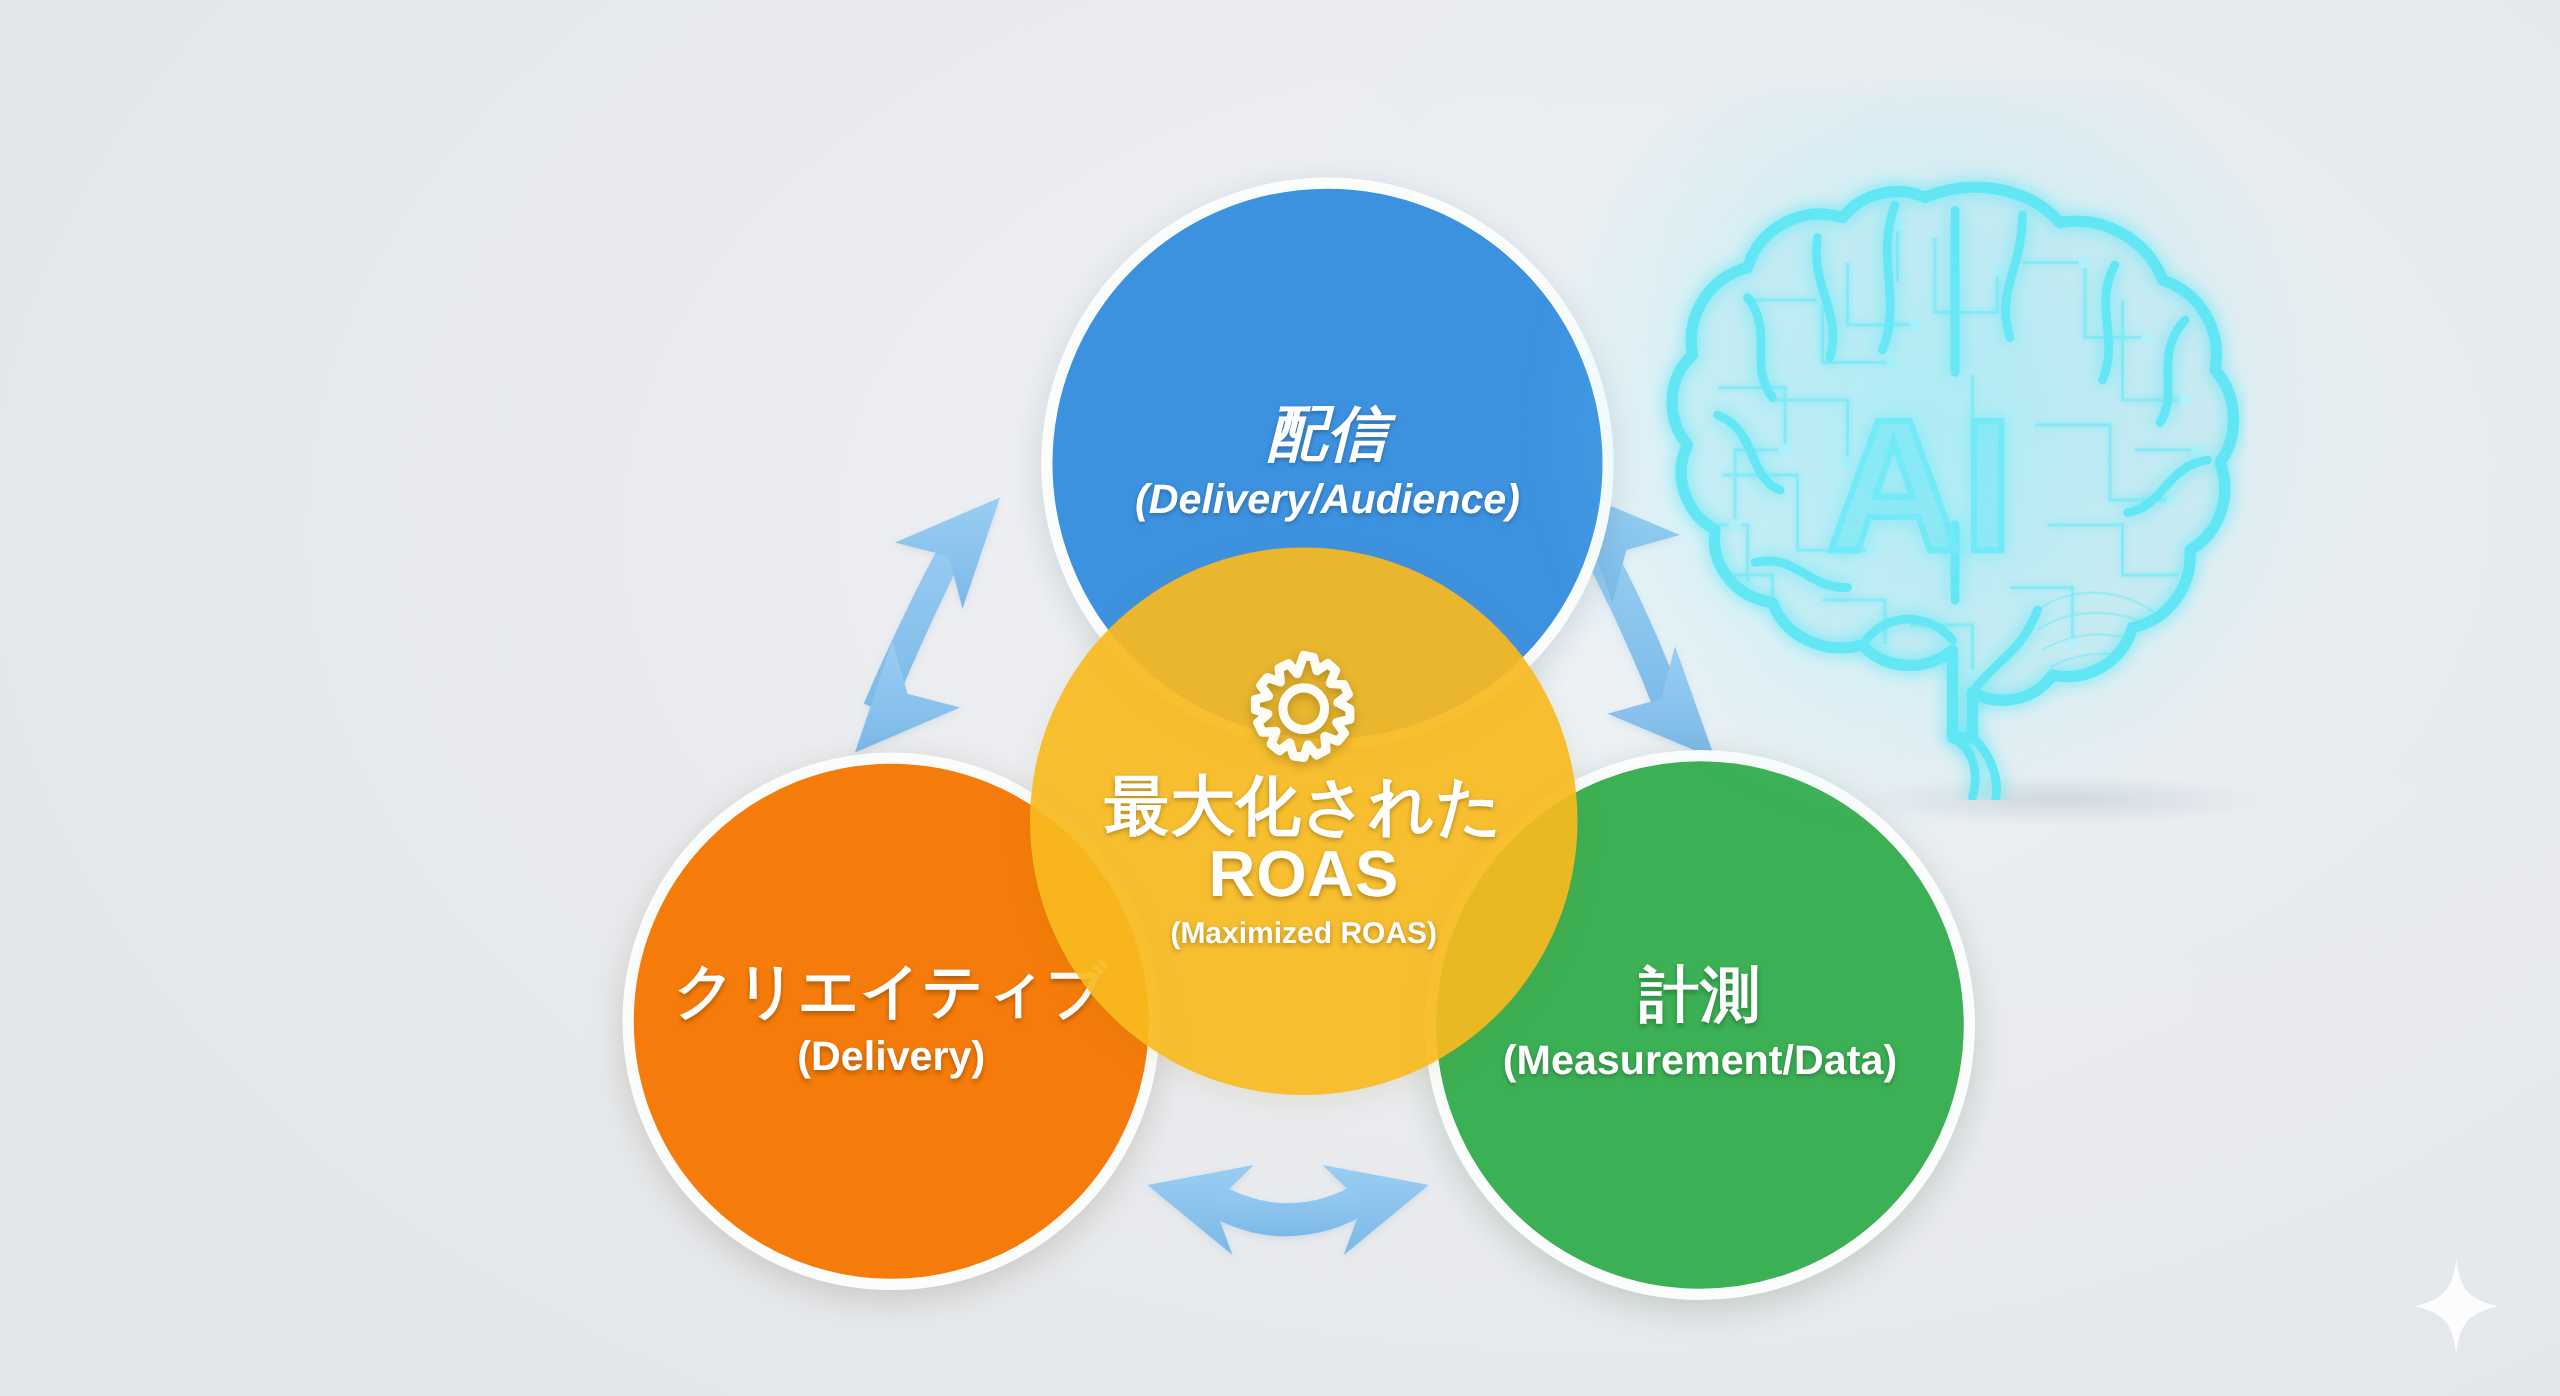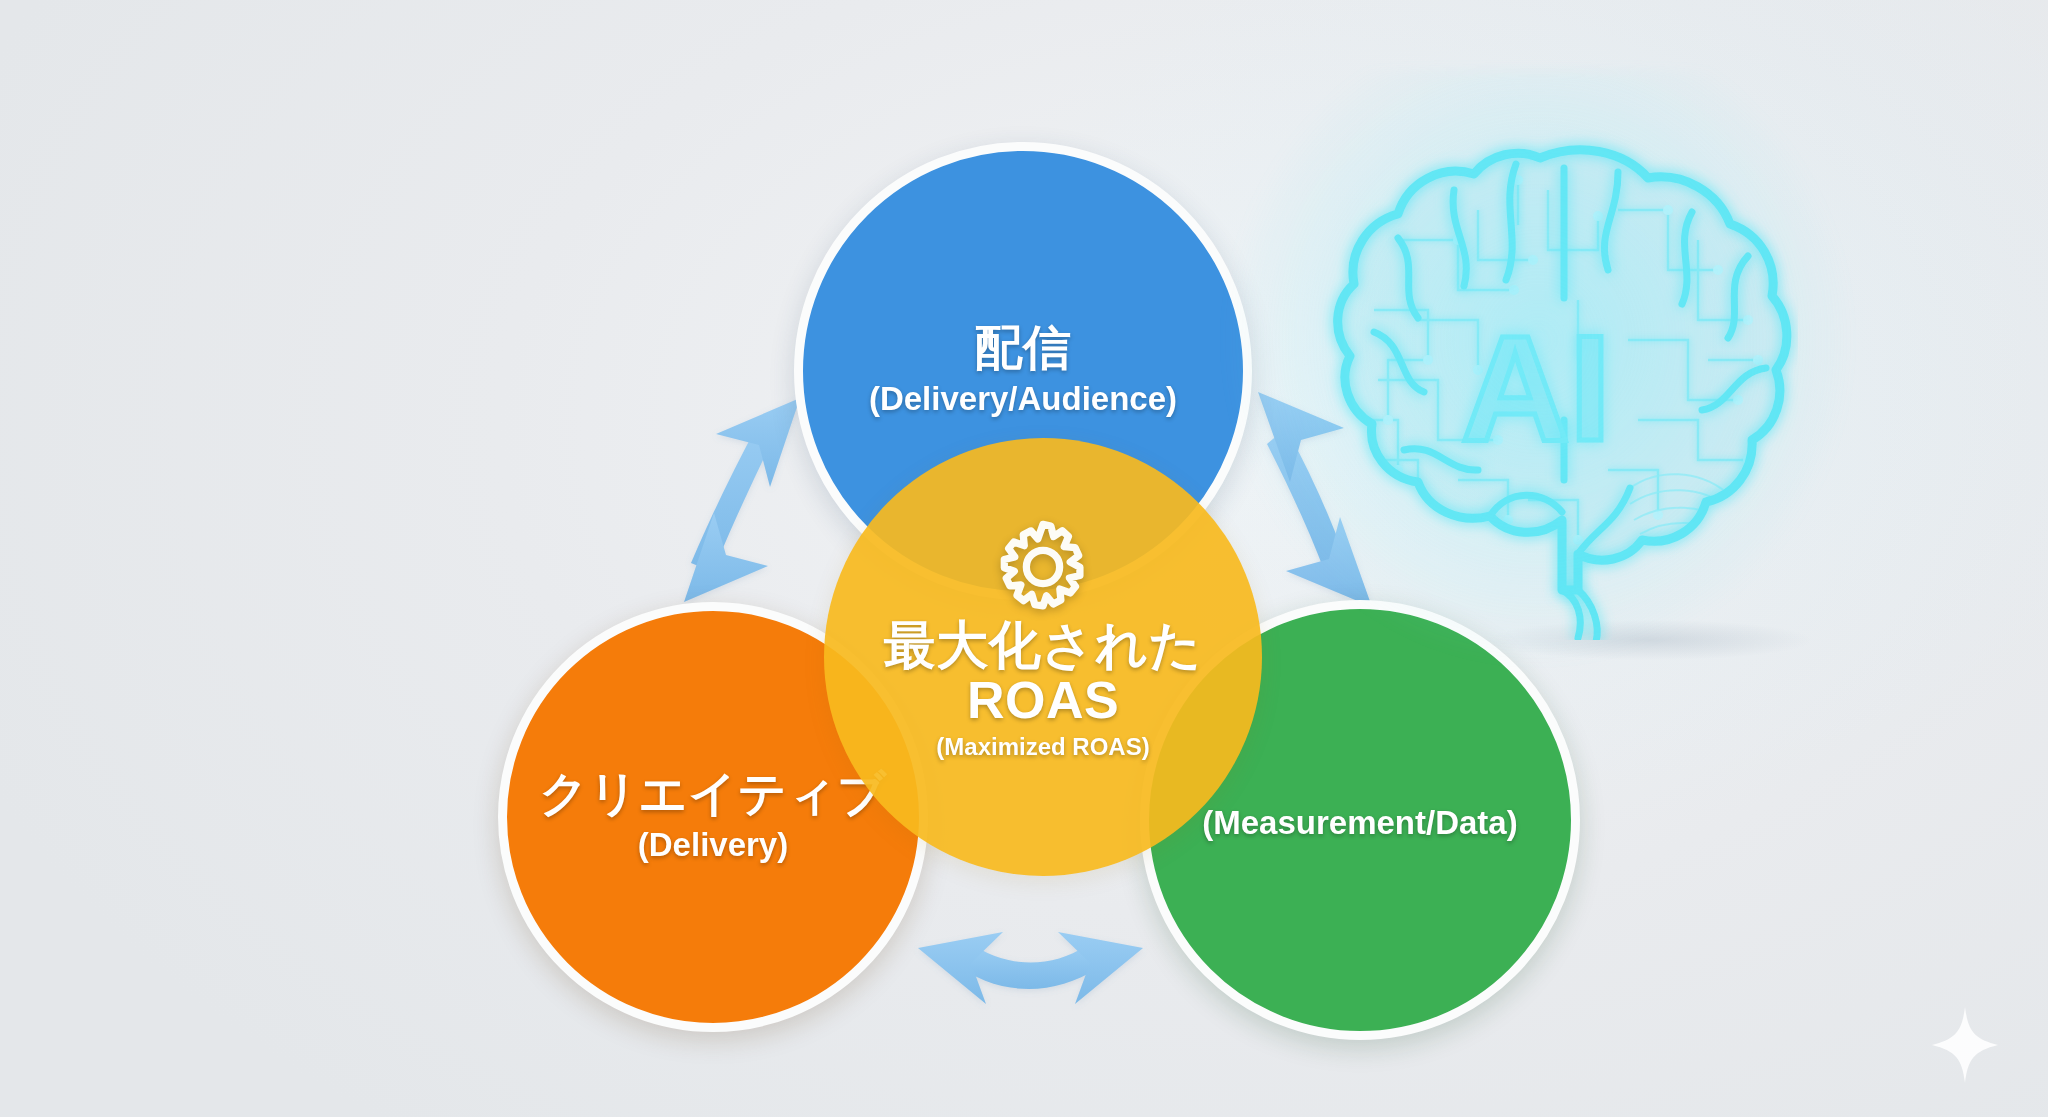--- a/index.html
+++ b/index.html
@@ -38,24 +38,25 @@
     border:9px solid #fbfcfc;
     display:flex;
     flex-direction:column;
     align-items:center;
     justify-content:center;
     text-align:center;
     color:#ffffff;
   }
   .c-blue{
     width:458px;height:458px;
-    left:794px;top:142px;
+    left:833px;top:142px;
     background:#3d92e0;
     box-shadow:0 8px 26px rgba(40,70,100,.16);
     z-index:3;
+    font-style:italic;
   }
   .c-orange{
     width:430px;height:430px;
     left:498px;top:602px;
     background:#f57c0a;
     box-shadow:0 8px 26px rgba(90,55,10,.18);
     z-index:3;
   }
   .c-green{
     width:440px;height:440px;
@@ -358,20 +359,21 @@
 
     <div class="circle c-orange">
       <div class="stack">
         <div class="label-jp">クリエイティブ</div>
         <div class="label-en">(Delivery)</div>
       </div>
     </div>
 
     <div class="circle c-green">
       <div class="stack">
+        <div class="label-jp">計測</div>
         <div class="label-en">(Measurement/Data)</div>
       </div>
     </div>
 
     <div class="circle c-center">
       <svg class="gear-icon" viewBox="0 0 100 100">
         <path d="M 50 8
                  L 57.5 9.6 L 60.2 19.8
                  L 68.5 14.2 L 74.5 19.6 L 70.4 29.5
                  L 80.9 30.4 L 84.3 38 L 76.2 44.3

